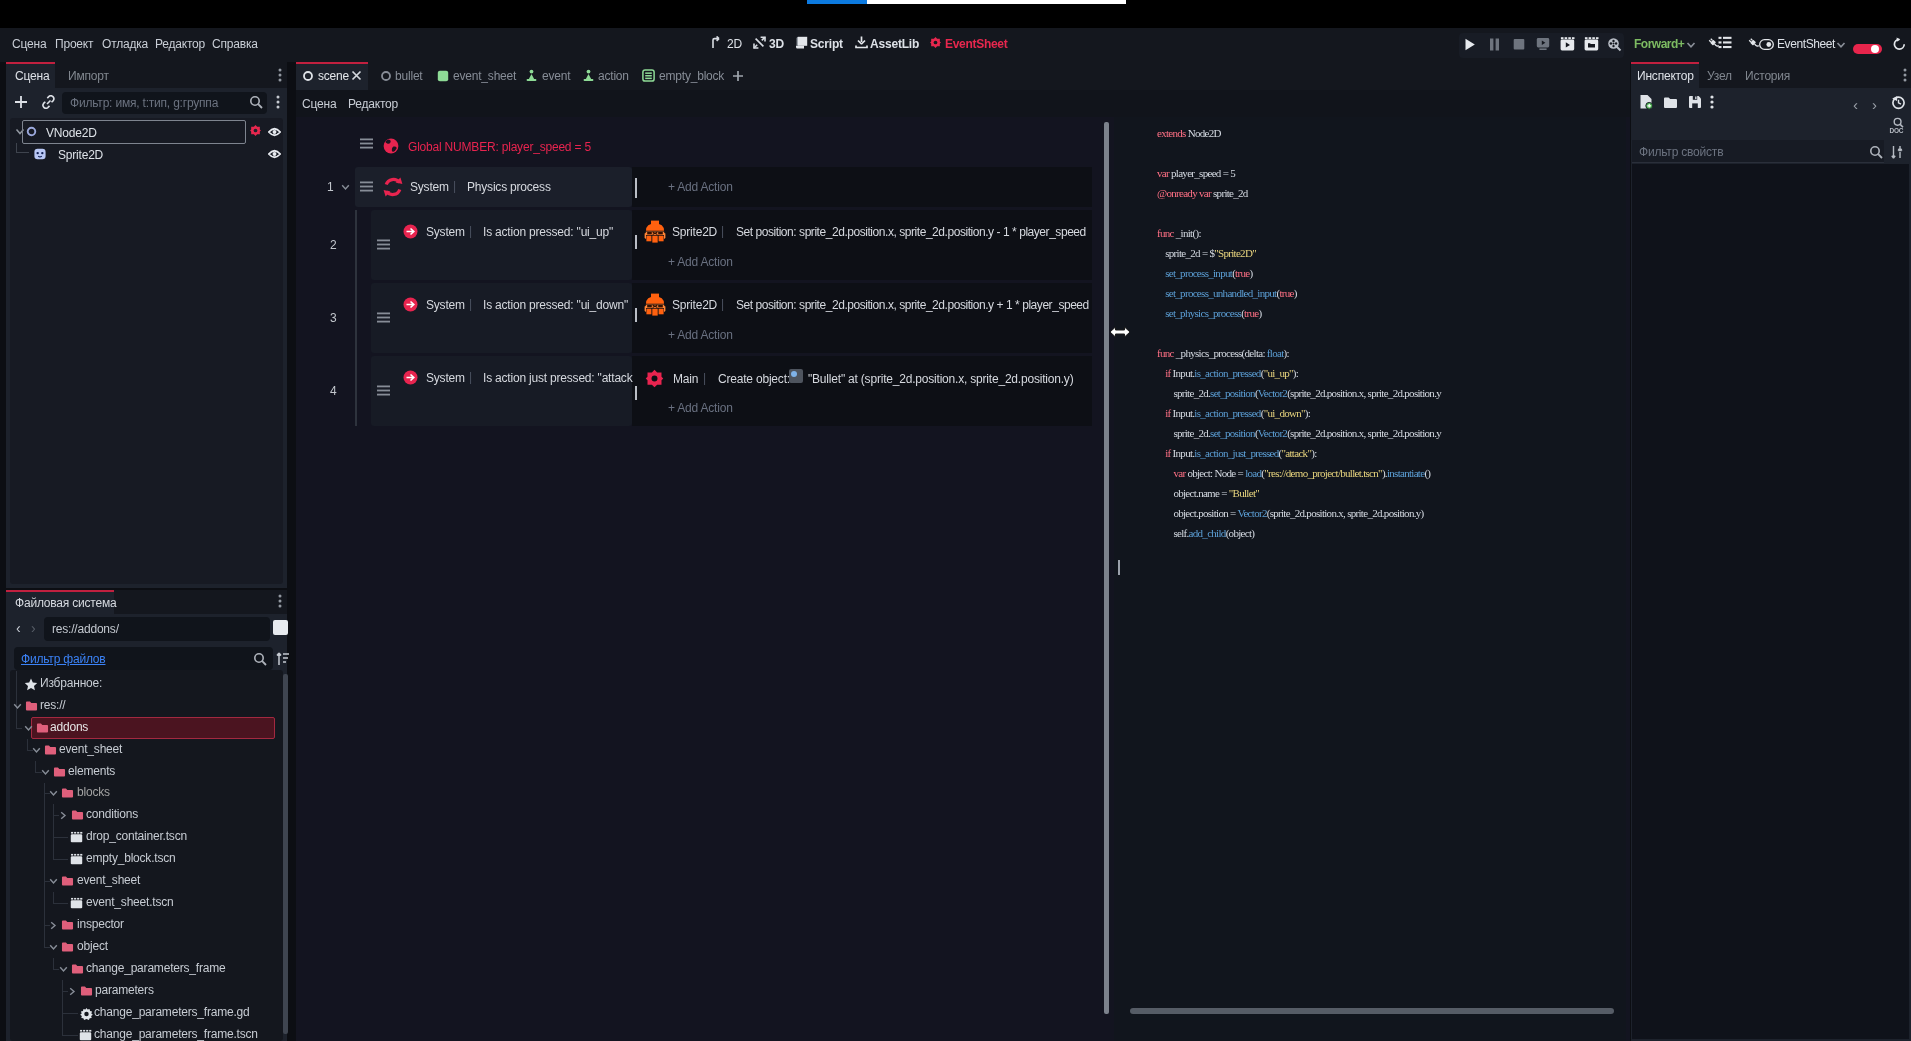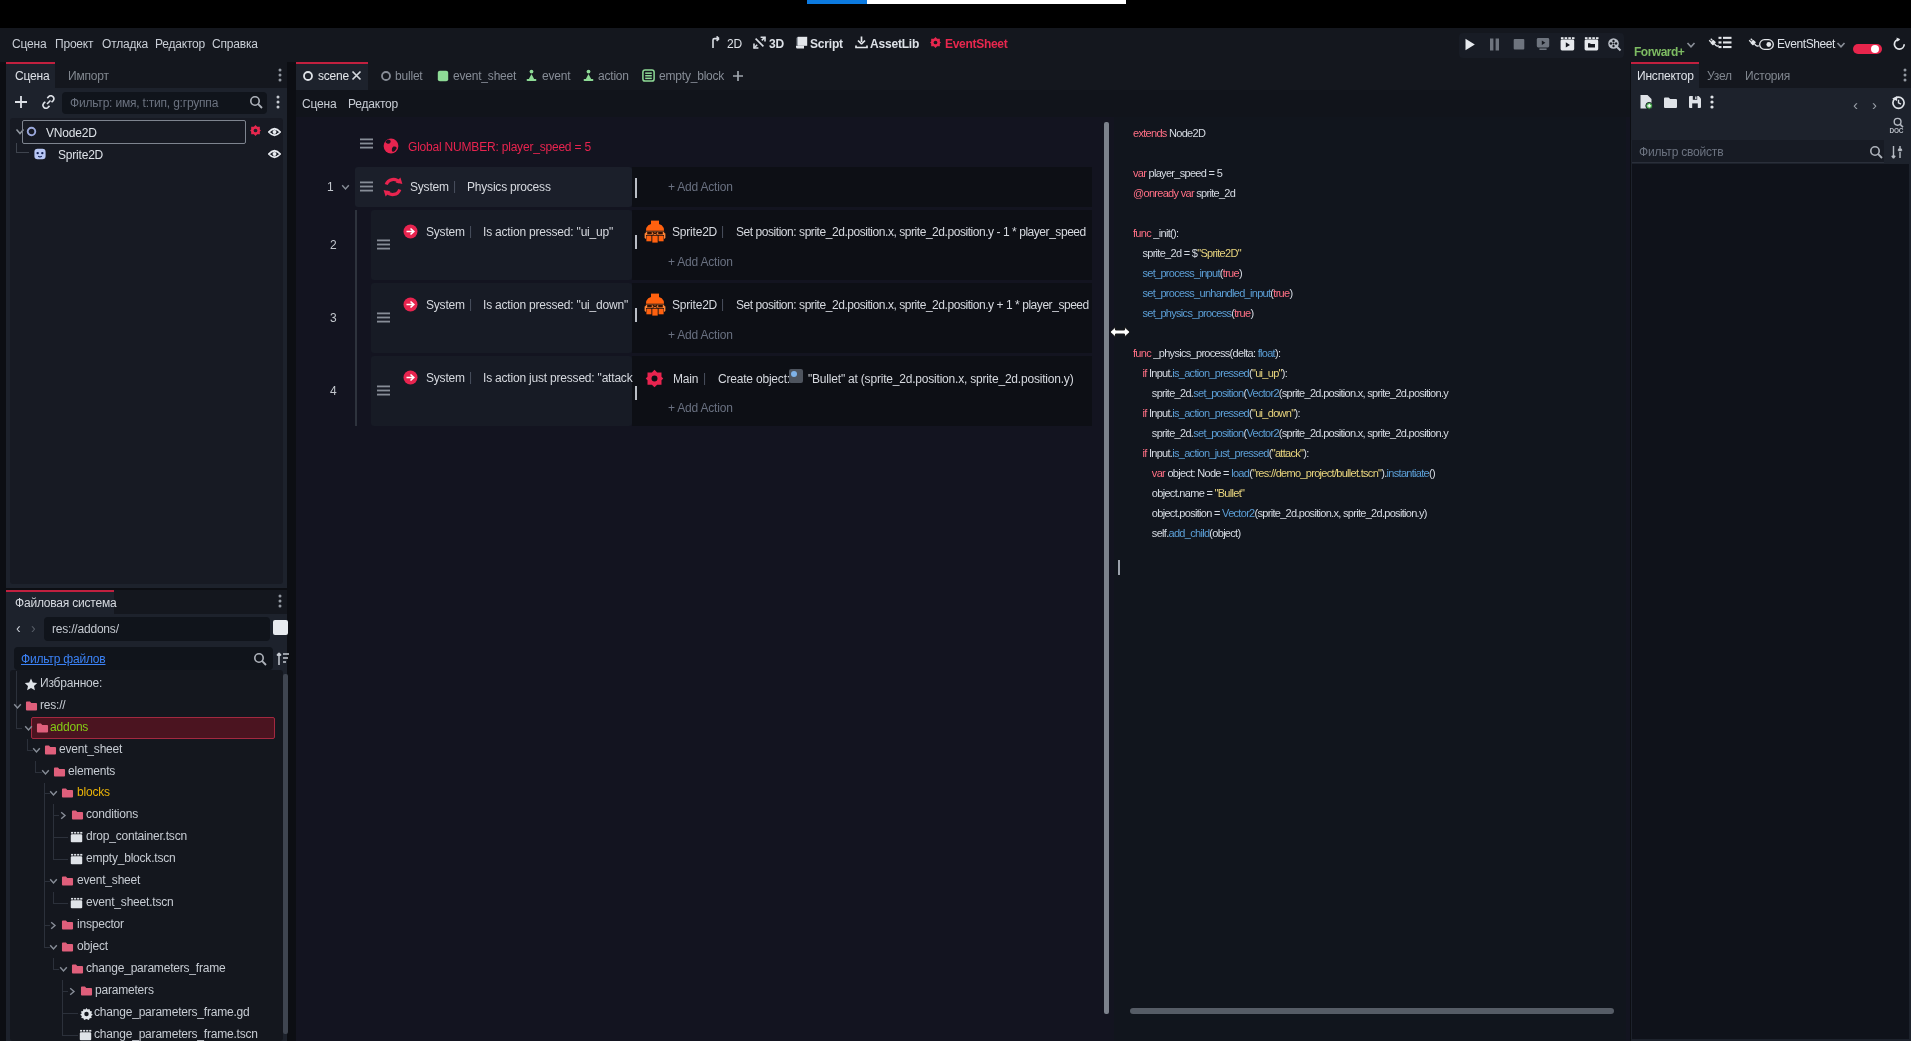--- a/index.html
+++ b/index.html
@@ -1,18 +1,18 @@
 <!DOCTYPE html>
 <html><head><meta charset="utf-8">
 <style>
 *{margin:0;padding:0;box-sizing:border-box;}
 html,body{width:1911px;height:1041px;overflow:hidden;background:#0c0e13;}
 body{font-family:"Liberation Sans",sans-serif;font-size:12px;letter-spacing:-0.2px;color:#ccd0d8;position:relative;}
 .abs{position:absolute;}
-.cl{font-family:Liberation Sans, sans-serif;font-size:11px;letter-spacing:-0.7px;line-height:14px;color:#d5dae2;white-space:pre;}
+.cl{font-family:Liberation Serif, serif;font-size:11px;letter-spacing:-0.7px;line-height:14px;color:#d5dae2;white-space:pre;margin-left:24px;}
 .cl .k{color:#ff7085;}
 .cl .f{color:#5c9fd6;}
 .cl .s{color:#e8d47e;}
 svg{display:block;}
 </style></head>
 <body>
 
 <div class="abs" style="left:0;top:0;width:1911px;height:28px;background:#000;"></div>
 <div class="abs" style="left:807px;top:0;width:60px;height:4px;background:#0c7ae0;"></div>
 <div class="abs" style="left:867px;top:0;width:259px;height:4px;background:#fff;"></div>
@@ -111,21 +111,21 @@
         <circle cx="6.5" cy="6.5" r="5.3" fill="#b9bec6"></circle>
         <circle cx="6.5" cy="3.9" r="1.2" fill="#14171e"></circle>
         <circle cx="6.5" cy="9.1" r="1.2" fill="#14171e"></circle>
         <circle cx="3.9" cy="6.5" r="1.2" fill="#14171e"></circle>
         <circle cx="9.1" cy="6.5" r="1.2" fill="#14171e"></circle>
         <circle cx="6.5" cy="6.5" r="1" fill="#14171e"></circle>
         <path d="M9.5 9.5 L13.5 13.5" stroke="#b9bec6" stroke-width="2"></path>
       </svg>
     </div>
 
-  <div class="abs" style="left:1634px;top:17px;color:#7dbb62;font-weight:700;letter-spacing:-0.5px;">Forward+</div>
+  <div class="abs" style="left:1634px;top:9px;color:#7dbb62;font-weight:700;letter-spacing:-0.5px;">Forward+</div>
   <div class="abs" style="left:1686px;top:13px;">
       <svg width="10" height="8" viewBox="0 0 10 8">
         <path d="M1.5 2 L5 5.8 L8.5 2" stroke="#8b9099" stroke-width="1.6" fill="none"></path>
       </svg>
     </div>
   <div class="abs" style="left:1707px;top:8px;">
       <svg width="13" height="14" viewBox="0 0 13 14">
         <g transform="rotate(-45 6.5 7)">
           <rect x="4.3" y="4.4" width="4.4" height="4" rx="0.8" fill="#e3e6ea"></rect>
           <path d="M5.4 4.4 L5.4 2 M7.6 4.4 L7.6 2" stroke="#e3e6ea" stroke-width="1.3"></path>
@@ -339,21 +339,21 @@
   <div class="abs" style="left:18px;top:663px;">
       <svg width="9" height="7" viewBox="0 0 9 7">
         <path d="M1.2 1.2 L4.5 5 L7.8 1.2" stroke="#878d97" stroke-width="1.4" fill="none"></path>
       </svg>
     </div>
   <div class="abs" style="left:30px;top:660px;">
       <svg width="13" height="12" viewBox="0 0 14 13">
         <path d="M1 2.6 Q1 1.6 2 1.6 L5.3 1.6 L6.8 3.2 L12 3.2 Q13 3.2 13 4.2 L13 10.4 Q13 11.4 12 11.4 L2 11.4 Q1 11.4 1 10.4 Z" fill="#df5f7b"></path>
       </svg>
     </div>
-  <div class="abs" style="left:44px;top:658px;color:#84cc16;">addons</div>
+  <div class="abs" style="left:44px;top:658px;color:#e5e5e5;">addons</div>
   <div class="abs" style="left:26px;top:685px;">
       <svg width="9" height="7" viewBox="0 0 9 7">
         <path d="M1.2 1.2 L4.5 5 L7.8 1.2" stroke="#878d97" stroke-width="1.4" fill="none"></path>
       </svg>
     </div>
   <div class="abs" style="left:38px;top:682px;">
       <svg width="13" height="12" viewBox="0 0 14 13">
         <path d="M1 2.6 Q1 1.6 2 1.6 L5.3 1.6 L6.8 3.2 L12 3.2 Q13 3.2 13 4.2 L13 10.4 Q13 11.4 12 11.4 L2 11.4 Q1 11.4 1 10.4 Z" fill="#df5f7b"></path>
       </svg>
     </div>
@@ -372,21 +372,21 @@
   <div class="abs" style="left:43px;top:728px;">
       <svg width="9" height="7" viewBox="0 0 9 7">
         <path d="M1.2 1.2 L4.5 5 L7.8 1.2" stroke="#878d97" stroke-width="1.4" fill="none"></path>
       </svg>
     </div>
   <div class="abs" style="left:55px;top:725px;">
       <svg width="13" height="12" viewBox="0 0 14 13">
         <path d="M1 2.6 Q1 1.6 2 1.6 L5.3 1.6 L6.8 3.2 L12 3.2 Q13 3.2 13 4.2 L13 10.4 Q13 11.4 12 11.4 L2 11.4 Q1 11.4 1 10.4 Z" fill="#df5f7b"></path>
       </svg>
     </div>
-  <div class="abs" style="left:71px;top:723px;color:#eab308;">blocks</div>
+  <div class="abs" style="left:71px;top:723px;color:#a3a3a3;">blocks</div>
   <div class="abs" style="left:54px;top:749px;">
       <svg width="7" height="9" viewBox="0 0 7 9">
         <path d="M1.2 1.2 L5 4.5 L1.2 7.8" stroke="#878d97" stroke-width="1.4" fill="none"></path>
       </svg>
     </div>
   <div class="abs" style="left:65px;top:747px;">
       <svg width="13" height="12" viewBox="0 0 14 13">
         <path d="M1 2.6 Q1 1.6 2 1.6 L5.3 1.6 L6.8 3.2 L12 3.2 Q13 3.2 13 4.2 L13 10.4 Q13 11.4 12 11.4 L2 11.4 Q1 11.4 1 10.4 Z" fill="#df5f7b"></path>
       </svg>
     </div>

